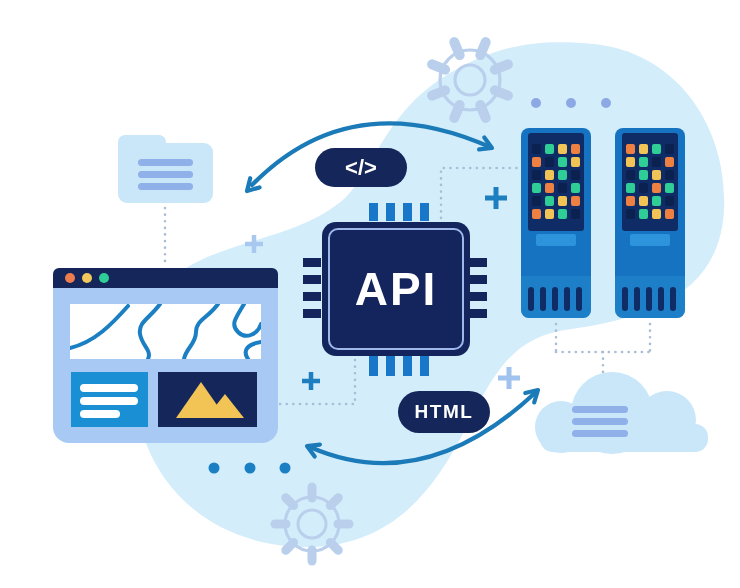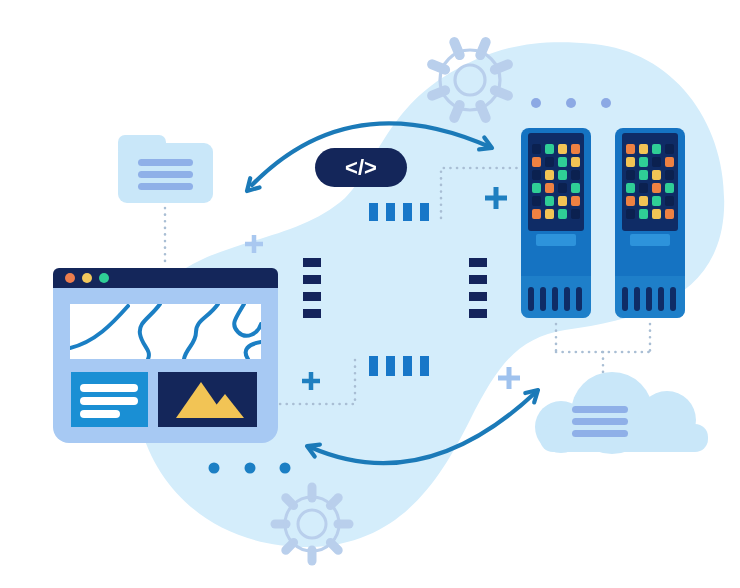--- a/index.html
+++ b/index.html
@@ -194,25 +194,32 @@
   <div class="abs pin-v" style="left:420px;top:356px;height:20px;"></div>
   <div class="abs pin-h" style="left:303px;top:258px;width:18px;"></div>
   <div class="abs pin-h" style="left:303px;top:275px;width:18px;"></div>
   <div class="abs pin-h" style="left:303px;top:292px;width:18px;"></div>
   <div class="abs pin-h" style="left:303px;top:309px;width:18px;"></div>
   <div class="abs pin-h" style="left:469px;top:258px;width:18px;"></div>
   <div class="abs pin-h" style="left:469px;top:275px;width:18px;"></div>
   <div class="abs pin-h" style="left:469px;top:292px;width:18px;"></div>
   <div class="abs pin-h" style="left:469px;top:309px;width:18px;"></div>
 
+  <div class="abs chip">
+    <div class="chip-inner"></div>
+    <span class="chip-label">API</span>
+  </div>
 
   <div class="abs badge code-badge">
     <span>&lt;/&gt;</span>
   </div>
 
+  <div class="abs badge html-badge">
+    <span>HTML</span>
+  </div>
 
   <div class="abs server left">
     <div class="server-panel">
         <div class="led" style="background: rgb(11, 33, 80);"></div>
         <div class="led" style="background: rgb(47, 206, 150);"></div>
         <div class="led" style="background: rgb(242, 196, 85);"></div>
         <div class="led" style="background: rgb(238, 129, 66);"></div>
         <div class="led" style="background: rgb(238, 129, 66);"></div>
         <div class="led" style="background: rgb(11, 33, 80);"></div>
         <div class="led" style="background: rgb(47, 206, 150);"></div>

